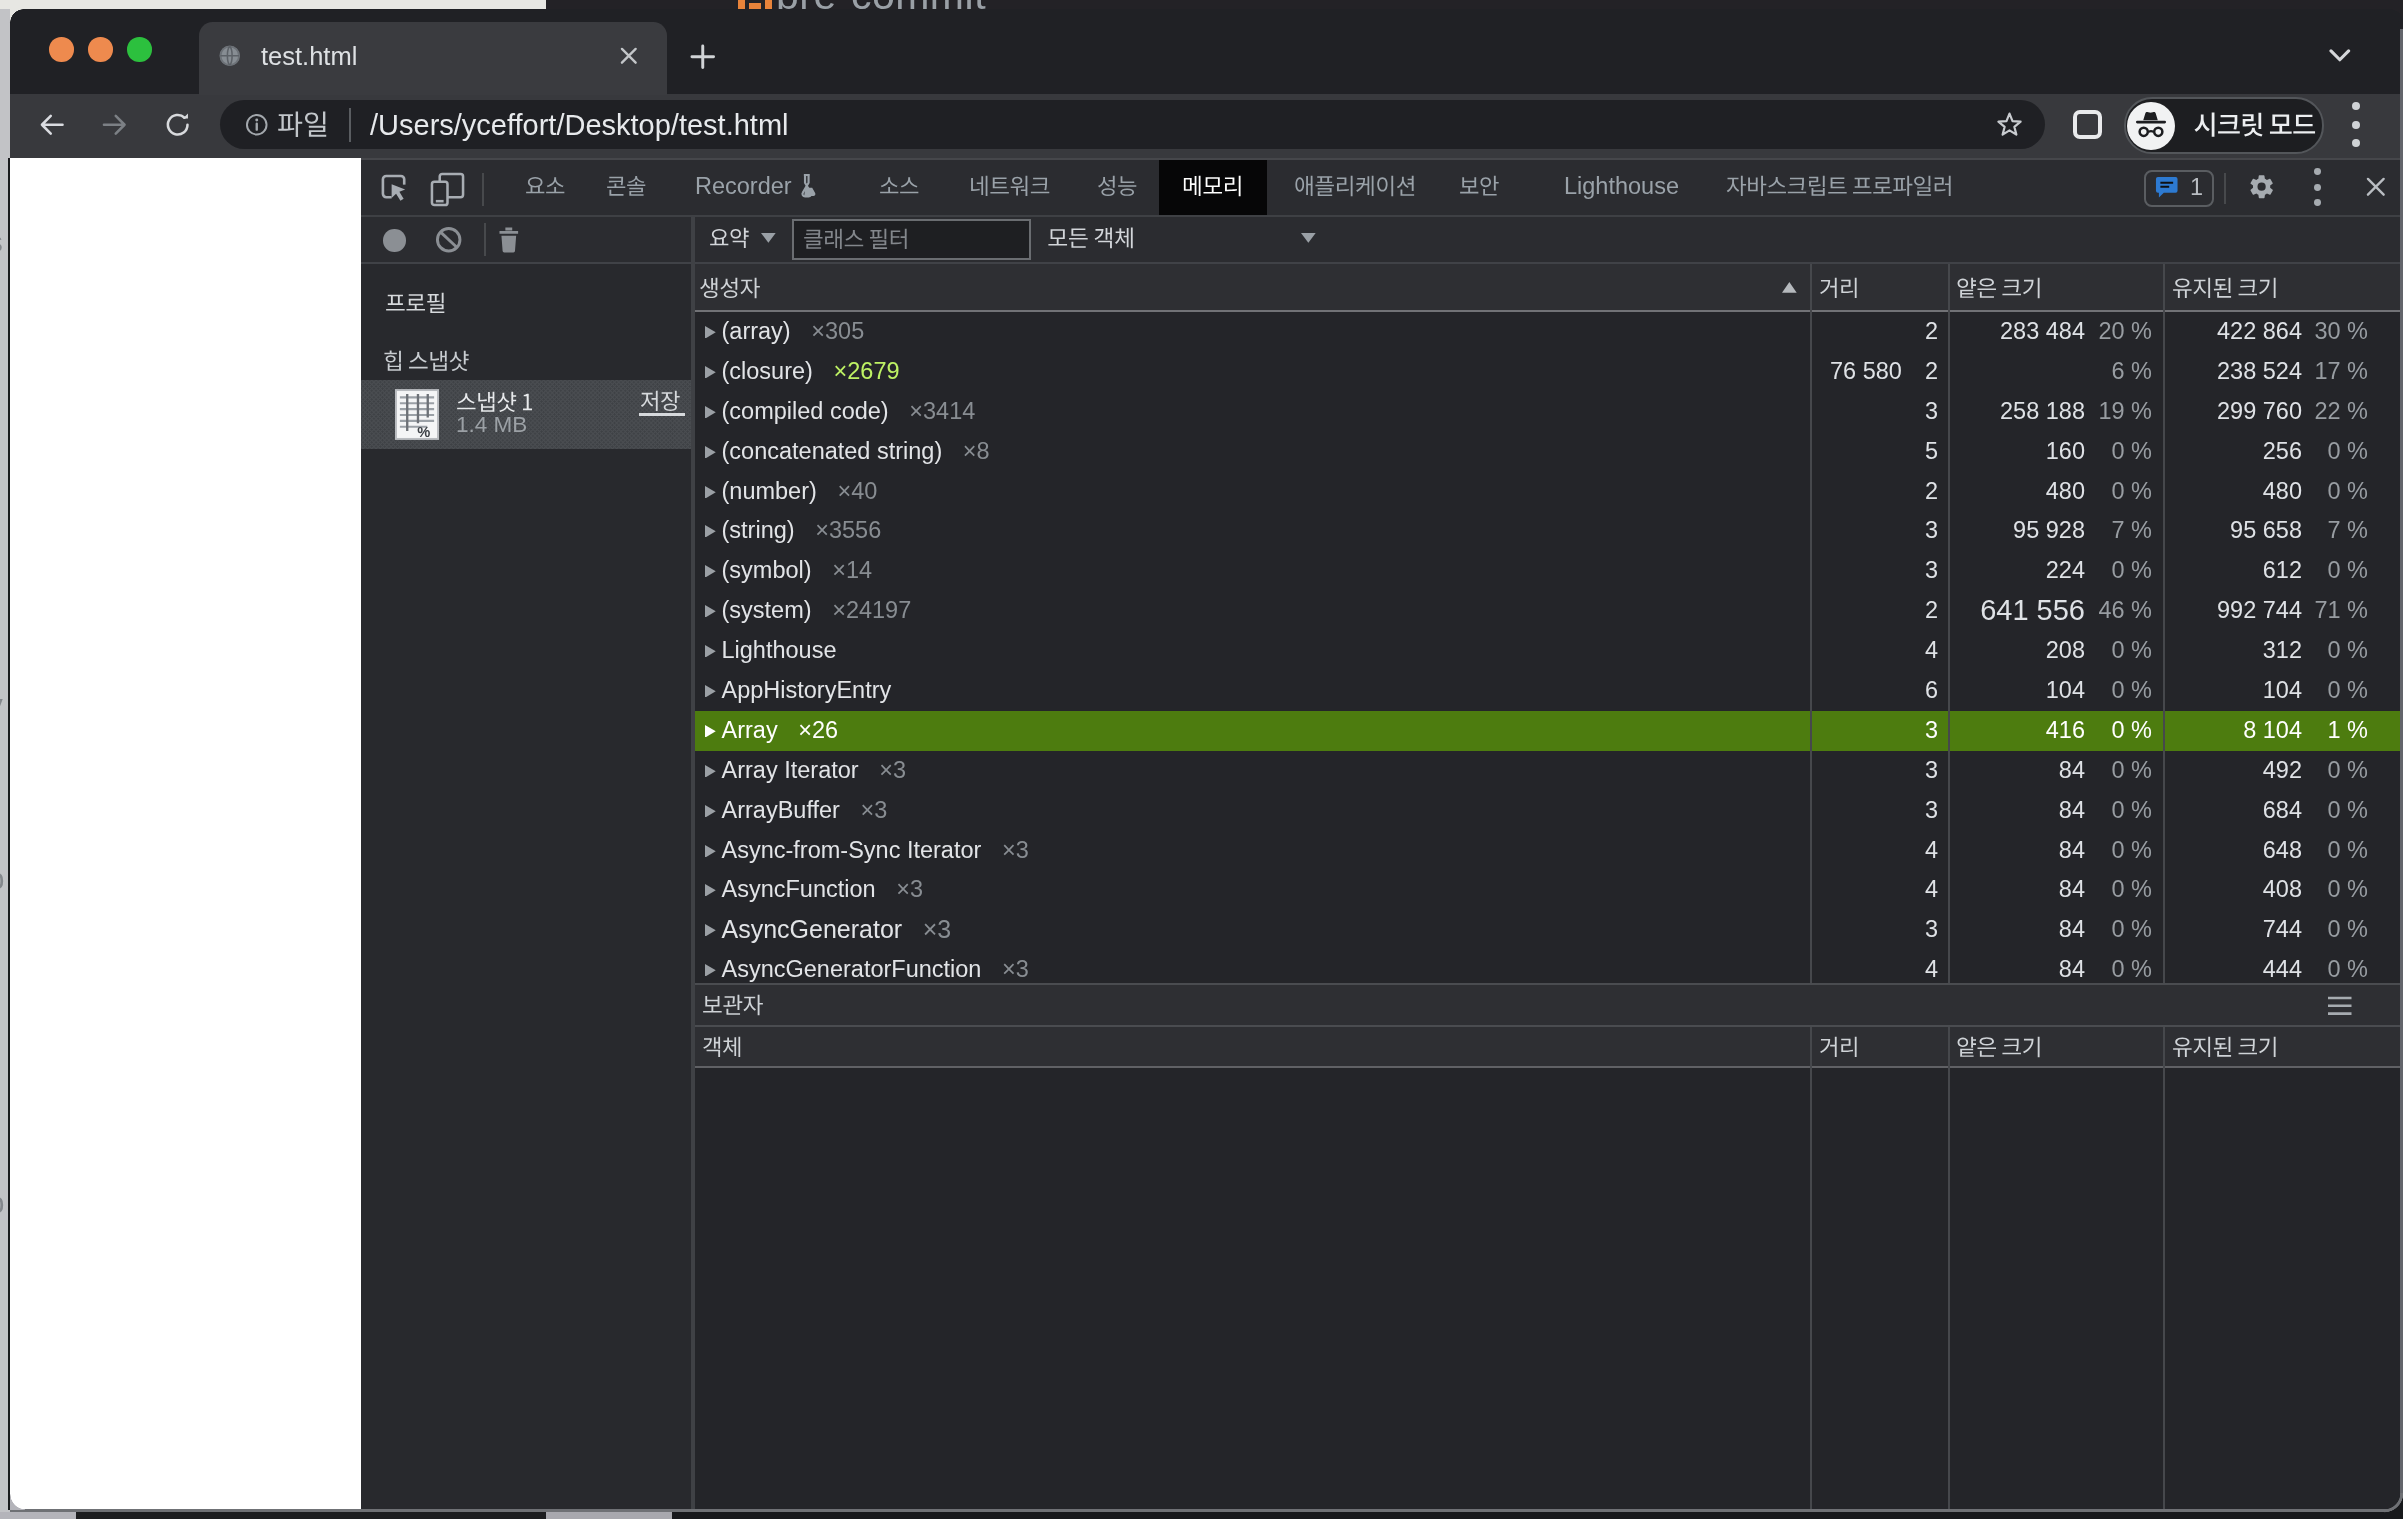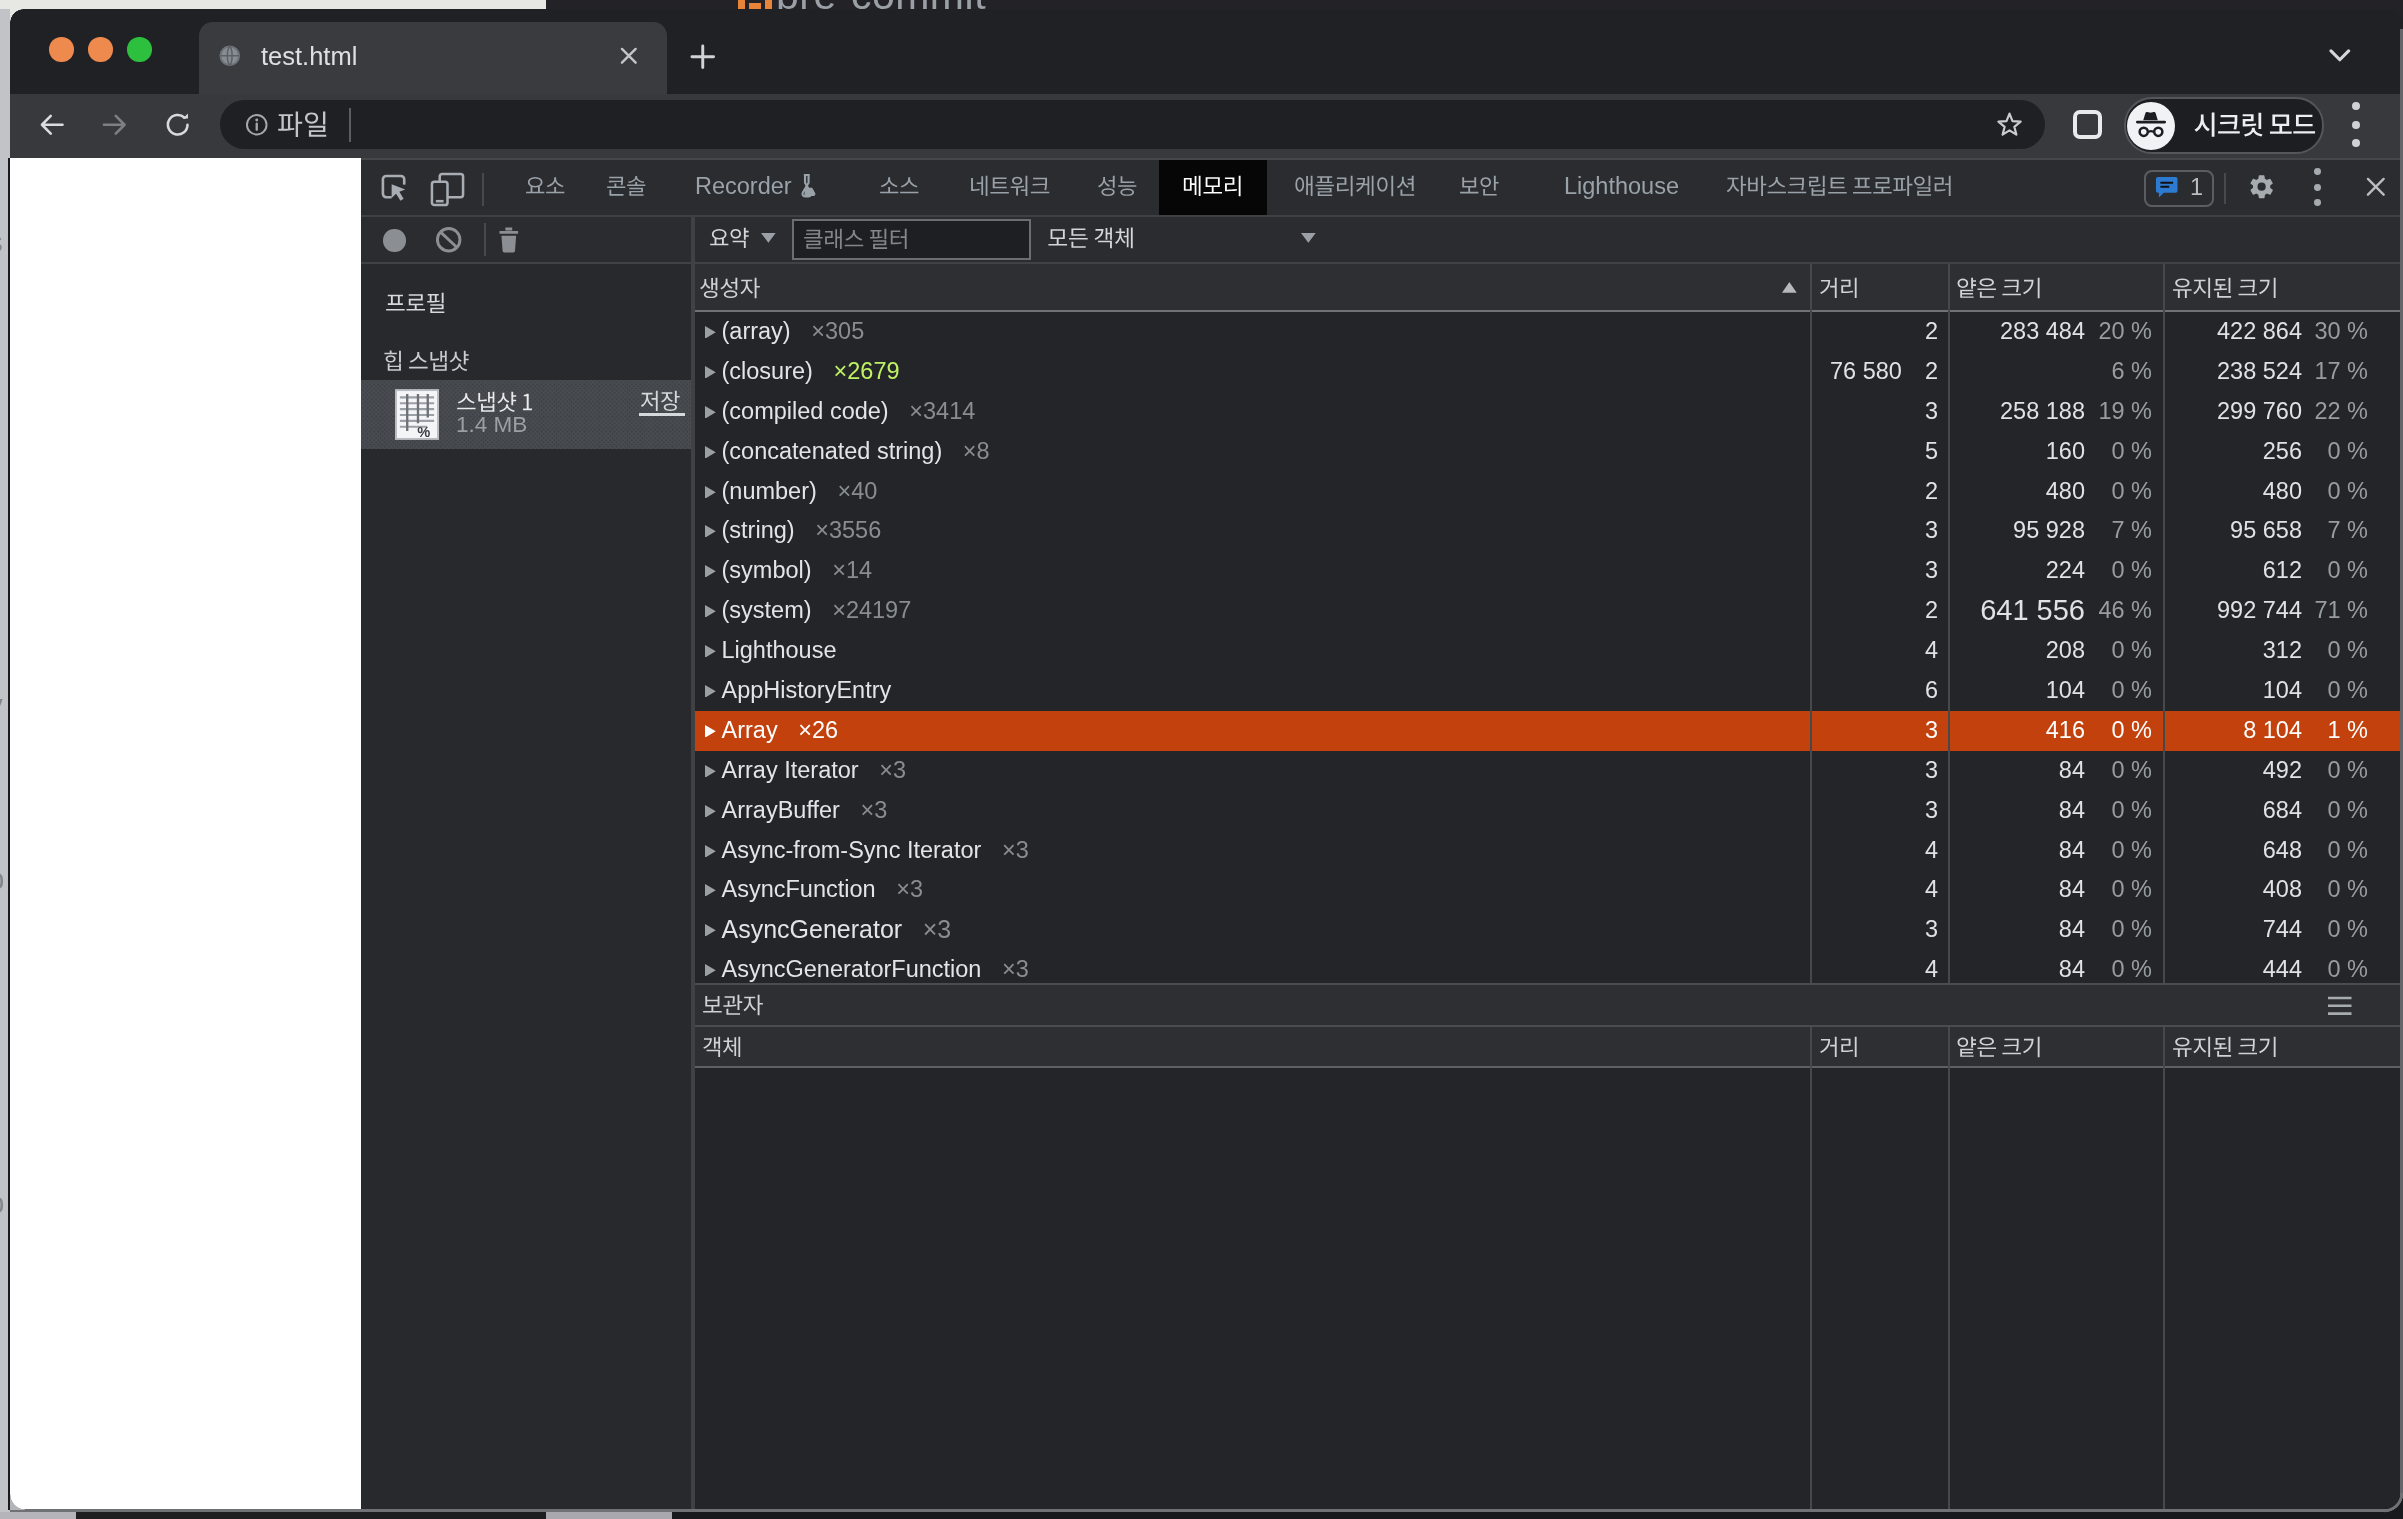--- a/index.html
+++ b/index.html
@@ -69,20 +69,21 @@
     <svg style="position:absolute;left:245px;top:113px;z-index:3" width="23.5" height="23.5" viewBox="0 0 24 24">
       <circle cx="12" cy="12" r="10" fill="none" stroke="#a3a8ad" stroke-width="2"></circle>
       <path d="M12 11v6" stroke="#a3a8ad" stroke-width="2.4" stroke-linecap="round"></path>
       <circle cx="12" cy="7.2" r="1.5" fill="#a3a8ad"></circle>
     </svg>
     <div style="position:absolute;left:277px;top:102px;width:52px;height:41px;z-index:3;"><svg class="" width="52" height="41" viewBox="0 -1160 1840.0 1448" style="fill:#c2c6ca" xmlns="http://www.w3.org/2000/svg">
         <path transform="translate(0.0,0) scale(1,-1)" d="M61.419677734375 729.620849609375H564.8299560546875V661.7894287109375H61.419677734375ZM48.759765625 145.9891357421875 38.859619140625 216.2105712890625Q120.12518654586378 216.2105712890625 216.25640652523163 217.66878400530135Q312.38762650459944 219.12699672154017 412.97854225620597 224.4737766810826Q513.5694580078125 229.820556640625 606.3994140625 241.2105712890625L611.3494873046875 179.499267578125Q517.1295166015625 164.3292236328125 417.1895751953125 157.0491943359375Q317.2496337890625 149.7691650390625 222.8096923828125 147.879150390625Q128.3697509765625 145.9891357421875 48.759765625 145.9891357421875ZM158.47900390625 678.0296630859375H239.4508056640625V197.0701904296875H158.47900390625ZM386.798828125 678.0296630859375H467.16064453125V197.0701904296875H386.798828125ZM661.7489013671875 826.5303955078125H745.060791015625V-77.92041015625H661.7489013671875ZM725.92041015625 465.4508056640625H893.020263671875V395.6693115234375H725.92041015625Z"></path>
         <path transform="translate(920.0,0) scale(1,-1)" d="M303.63572515443315 793.7706298828125Q371.780029296875 793.7706298828125 424.400146484375 768.2105712890625Q477.020263671875 742.6505126953125 507.16534423828125 697.6154174804688Q537.3104248046875 652.580322265625 537.3104248046875 592.8260595271017Q537.3104248046875 534.1201171875 507.16534423828125 488.780029296875Q477.020263671875 443.43994140625 424.400146484375 418.18487548828125Q371.780029296875 392.9298095703125 303.63572515443315 392.9298095703125Q236.539794921875 392.9298095703125 183.72467041015625 418.18487548828125Q130.9095458984375 443.43994140625 100.45947265625 488.68389892578125Q70.0093994140625 533.9278564453125 70.0093994140625 592.8502197265625Q70.0093994140625 652.580322265625 100.43322167029747 697.6975258275082Q130.85704392653244 742.8147293893915 183.69841942420373 768.292679636102Q236.539794921875 793.7706298828125 303.63572515443315 793.7706298828125ZM303.76095217373705 725.379150390625Q259.80029296875 725.379150390625 225.40557861328125 708.559326171875Q191.0108642578125 691.739501953125 170.99603271484375 661.8697509765625Q150.981201171875 632 150.981201171875 593.0452270507812Q150.981201171875 554.0904541015625 170.99603271484375 524.3306884765625Q191.0108642578125 494.5709228515625 225.33245086669922 477.7510986328125Q259.65403747558594 460.9312744140625 303.7817916870117 460.9312744140625Q347.9095458984375 460.9312744140625 382.41424560546875 477.7510986328125Q416.9189453125 494.5709228515625 436.93377685546875 524.3306884765625Q456.9486083984375 554.0904541015625 456.9486083984375 593.0452270507812Q456.9486083984375 632 436.93377685546875 661.8697509765625Q416.9189453125 691.739501953125 382.32027834561205 708.559326171875Q347.7216113787241 725.379150390625 303.76095217373705 725.379150390625ZM707.798828125 826.5303955078125H791.1107177734375V363.5303955078125H707.798828125ZM206.3494873046875 319.16064453125H791.1107177734375V99.83935546875H289.4913330078125V-36.3697509765625H208.5694580078125V161.7706298828125H709.1888427734375V252.8892822265625H206.3494873046875ZM208.5694580078125 0.7908935546875H821.700439453125V-65.8704833984375H208.5694580078125Z"></path>
       </svg></div>
     <div style="position:absolute;left:349px;top:108px;width:2px;height:34px;background:#5a5d61;z-index:3;"></div>
+    <div class="lt " style="position:absolute;left:370px;top:107px;font-size:29px;line-height:37px;color:#e7e9ec;z-index:3;">/Users/yceffort/Desktop/test.html</div>
     <svg style="position:absolute;left:1995px;top:110px;z-index:3" width="29" height="29" viewBox="0 0 24 24">
       <path d="M12 3l2.5 6.2 6.7.4-5.2 4.3 1.7 6.5L12 16.8l-5.7 3.6 1.7-6.5-5.2-4.3 6.7-.4z" fill="none" stroke="#c9ccd0" stroke-width="1.8" stroke-linejoin="round"></path>
     </svg>
     <div style="position:absolute;left:2073px;top:110px;width:29px;height:29px;border:4.9px solid #e9eaec;border-radius:6.9px;box-sizing:border-box;z-index:3"></div>
     <div style="position:absolute;left:2124px;top:97px;width:200px;height:57px;background:#1d1e21;z-index:2;border-radius:28px;border:2px solid #53565a;box-sizing:border-box;"></div>
     <div style="position:absolute;left:2127px;top:102px;width:48px;height:48px;border-radius:50%;background:#f1f2f3;z-index:3"></div>
     <svg style="position:absolute;left:2133px;top:110px;z-index:4" width="36" height="33" viewBox="0 0 37 34">
       <g fill="#1d1e21">
         <path d="M10.5 10.5l2.2-7.2c.3-.9 1.2-1.4 2.1-1.2l1.9.5c.9.2 1.7.2 2.6 0l1.9-.5c.9-.2 1.8.3 2.1 1.2l2.2 7.2z"></path>
         <rect x="3" y="11" width="31" height="2.8" rx="1.4"></rect>
@@ -394,21 +395,21 @@
         <svg style="position:absolute;left:10.3px;top:13.6px" width="10.8" height="12.7" viewBox="0 0 11 13">
           <path d="M0 0l11 6.5L0 13z" fill="#9ba0a5"></path>
         </svg>
         <div class="lt" style="position:absolute;left:26.5px;top:5.3px;line-height:29px;font-size:23.5px;color:#e2e4e7">AppHistoryEntry</div>
         <div class="lt" style="position:absolute;left:988px;top:5.3px;width:255px;text-align:right;line-height:29px;font-size:23.5px;color:#dfe2e6">6</div>
         <div class="lt" style="position:absolute;left:1135px;top:5.3px;width:255px;text-align:right;line-height:29px;font-size:23.5px;color:#dfe2e6">104</div>
         <div class="lt" style="position:absolute;left:1202px;top:5.3px;width:255px;text-align:right;line-height:29px;font-size:23.5px;color:#989da2">0 %</div>
         <div class="lt" style="position:absolute;left:1352px;top:5.3px;width:255px;text-align:right;line-height:29px;font-size:23.5px;color:#dfe2e6">104</div>
         <div class="lt" style="position:absolute;left:1418px;top:5.3px;width:255px;text-align:right;line-height:29px;font-size:23.5px;color:#989da2">0 %</div>
       </div>
-      <div style="position:absolute;left:0;top:399px;width:100%;height:40px;background:#c2410c;">
+      <div style="position:absolute;left:0;top:399px;width:100%;height:40px;background:#4d7c0f;">
         <svg style="position:absolute;left:10.3px;top:13.6px" width="10.8" height="12.7" viewBox="0 0 11 13">
           <path d="M0 0l11 6.5L0 13z" fill="#ffffff"></path>
         </svg>
         <div class="lt" style="position:absolute;left:26.5px;top:5.3px;line-height:29px;font-size:23.5px;color:#ffffff">Array<span style="color:#ffffff;margin-left:20.6px">×26</span></div>
         <div class="lt" style="position:absolute;left:988px;top:5.3px;width:255px;text-align:right;line-height:29px;font-size:23.5px;color:#ffffff">3</div>
         <div class="lt" style="position:absolute;left:1135px;top:5.3px;width:255px;text-align:right;line-height:29px;font-size:23.5px;color:#ffffff">416</div>
         <div class="lt" style="position:absolute;left:1202px;top:5.3px;width:255px;text-align:right;line-height:29px;font-size:23.5px;color:#ffffff">0 %</div>
         <div class="lt" style="position:absolute;left:1352px;top:5.3px;width:255px;text-align:right;line-height:29px;font-size:23.5px;color:#ffffff">8 104</div>
         <div class="lt" style="position:absolute;left:1418px;top:5.3px;width:255px;text-align:right;line-height:29px;font-size:23.5px;color:#ffffff">1 %</div>
       </div>

